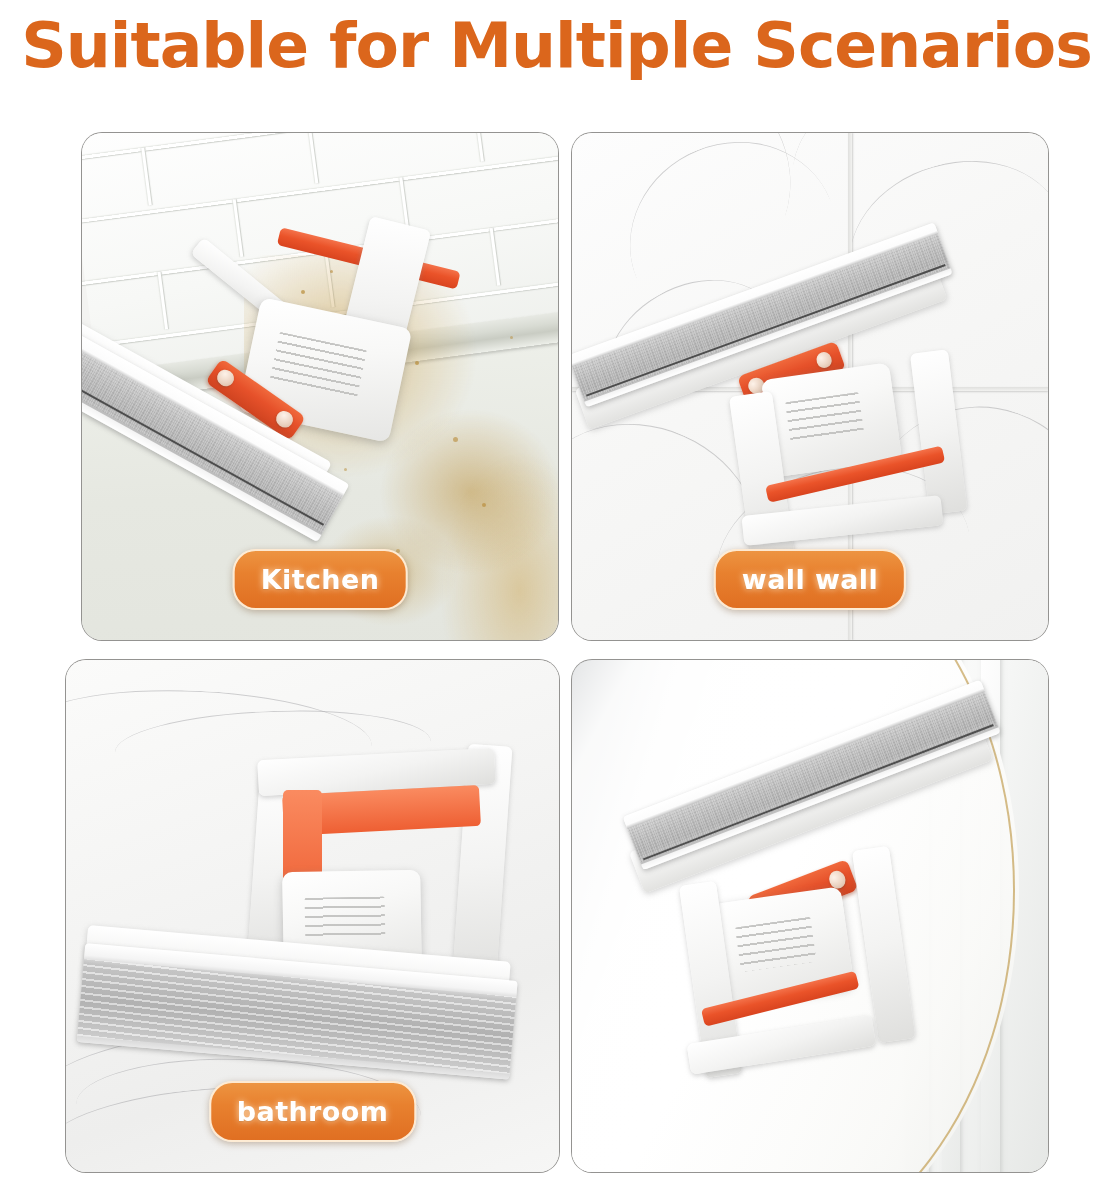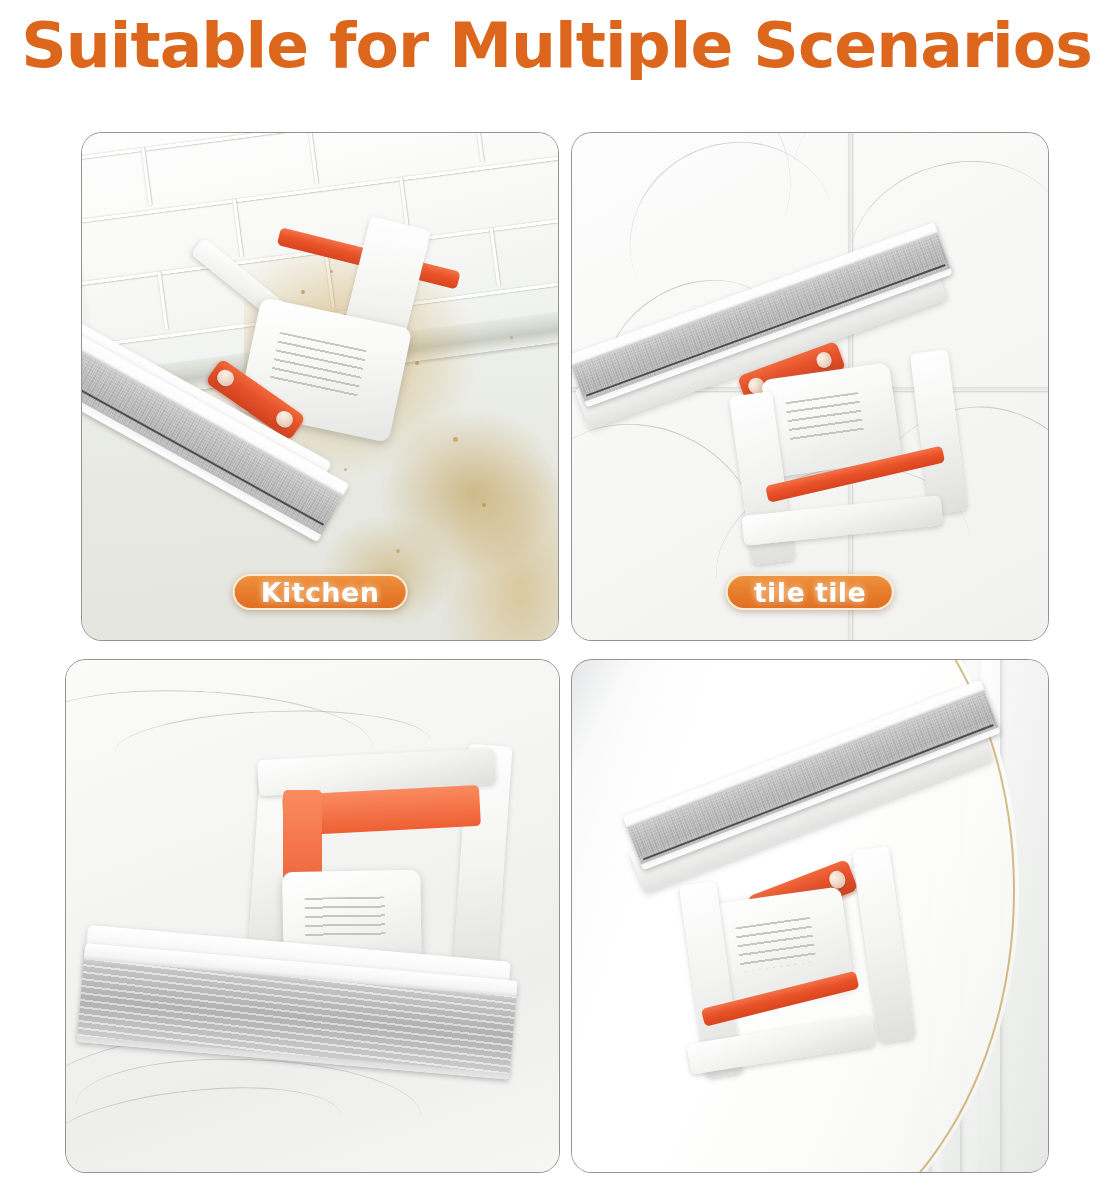--- a/index.html
+++ b/index.html
@@ -259,21 +259,21 @@
     position:absolute;
     border-radius:50% 50% 42% 42% / 62% 62% 38% 38%;
     background:linear-gradient(160deg,#fdeee6,#f7d8c9);
     box-shadow:inset 0 1px 2px rgba(255,255,255,.9), 0 1px 2px rgba(190,150,135,.4);
   }
 
   
   .badge{
     position:absolute;
     display:flex; align-items:center; justify-content:center;
-    height:36px;
+    height:61px;
     padding:0 26px;
     border-radius:23px;
     background:linear-gradient(180deg,#ed9441 0%, #e8812f 38%, #e06f22 100%);
     border:2px solid rgba(255,243,225,.92);
     box-shadow:0 2px 7px rgba(110,70,30,.35);
     color:#ffffff;
     font-size:27px;
     font-weight:bold;
     letter-spacing:.4px;
     white-space:nowrap;
@@ -407,21 +407,21 @@
             <div class="grip-lines"></div>
           </div>
 
           <div class="arm" style="left:33%; top:50%; width:9%; height:40%; transform:rotate(-8deg); transform-origin:left top;"></div>
           <div class="arm" style="left:71%; top:40%; width:8%; height:38%; transform:rotate(-7deg); transform-origin:left top;"></div>
           <div class="arm" style="left:36%; top:78%; width:42%; height:7%; transform:rotate(-6deg); transform-origin:left center;"></div>
 
           <div class="redbar" style="left:41%; top:71%; width:38%; height:4%; transform:rotate(-13deg); transform-origin:left center;"></div>
         </div>
       </div>
-      <div class="badge" style="left:50%; transform:translateX(-50%); bottom:30px;">tile tile</div>
+      <div class="badge" style="left:50%; transform:translateX(-50%); bottom:30px;">wall wall</div>
     </div>
 
     <div class="panel p-bath">
       <div class="scene">
         <div class="b-bg"></div>
 
         <div class="b-vein" style="left:-8%; top:6%;  width:70%; height:18%; transform:rotate(3deg);"></div>
         <div class="b-vein" style="left:10%; top:10%; width:64%; height:14%; transform:rotate(-2deg);"></div>
         <div class="b-vein" style="left:-6%; top:72%; width:78%; height:22%; transform:rotate(-4deg);"></div>
         <div class="b-vein" style="left:2%;  top:78%; width:70%; height:20%; transform:rotate(2deg);"></div>
@@ -460,20 +460,21 @@
 
           <div class="backplate" style="left:4%; top:52%; width:86%; height:12%; transform:rotate(5deg); transform-origin:left center;"></div>
 
           <div class="blade" style="left:3%; top:56%; width:88%; height:22%; transform:rotate(5deg); transform-origin:left center;
                       background:linear-gradient(180deg,#ffffff 0%, #f4f4f4 12%, #cfcfcf 20%, #c2c2c2 38%,#b8b8b8 56%,#c4c4c4 74%,#d6d6d6 92%,#e8e8e8 100%);">
             <div class="blade-tex" style="top:16%; bottom:6%;
                         background:repeating-linear-gradient(2deg, rgba(255,255,255,.55) 0 2px, rgba(150,150,150,.22) 2px 7px);"></div>
           </div>
         </div>
       </div>
+      <div class="badge" style="left:50%; transform:translateX(-50%); bottom:30px;">bathroom</div>
     </div>
 
     <div class="panel p-mirror">
       <div class="scene">
         <div class="m-bg"></div>
 
         <div class="m-panel" style="left:66%; top:-4%; width:40%; height:108%; transform:rotate(2deg);"></div>
         <div class="m-stripe" style="left:70%; top:-4%; width:5%;  height:108%;"></div>
         <div class="m-stripe" style="left:78%; top:-4%; width:3.5%;height:108%;"></div>
         <div class="m-stripe" style="left:86%; top:-4%; width:4%;  height:108%;"></div>

